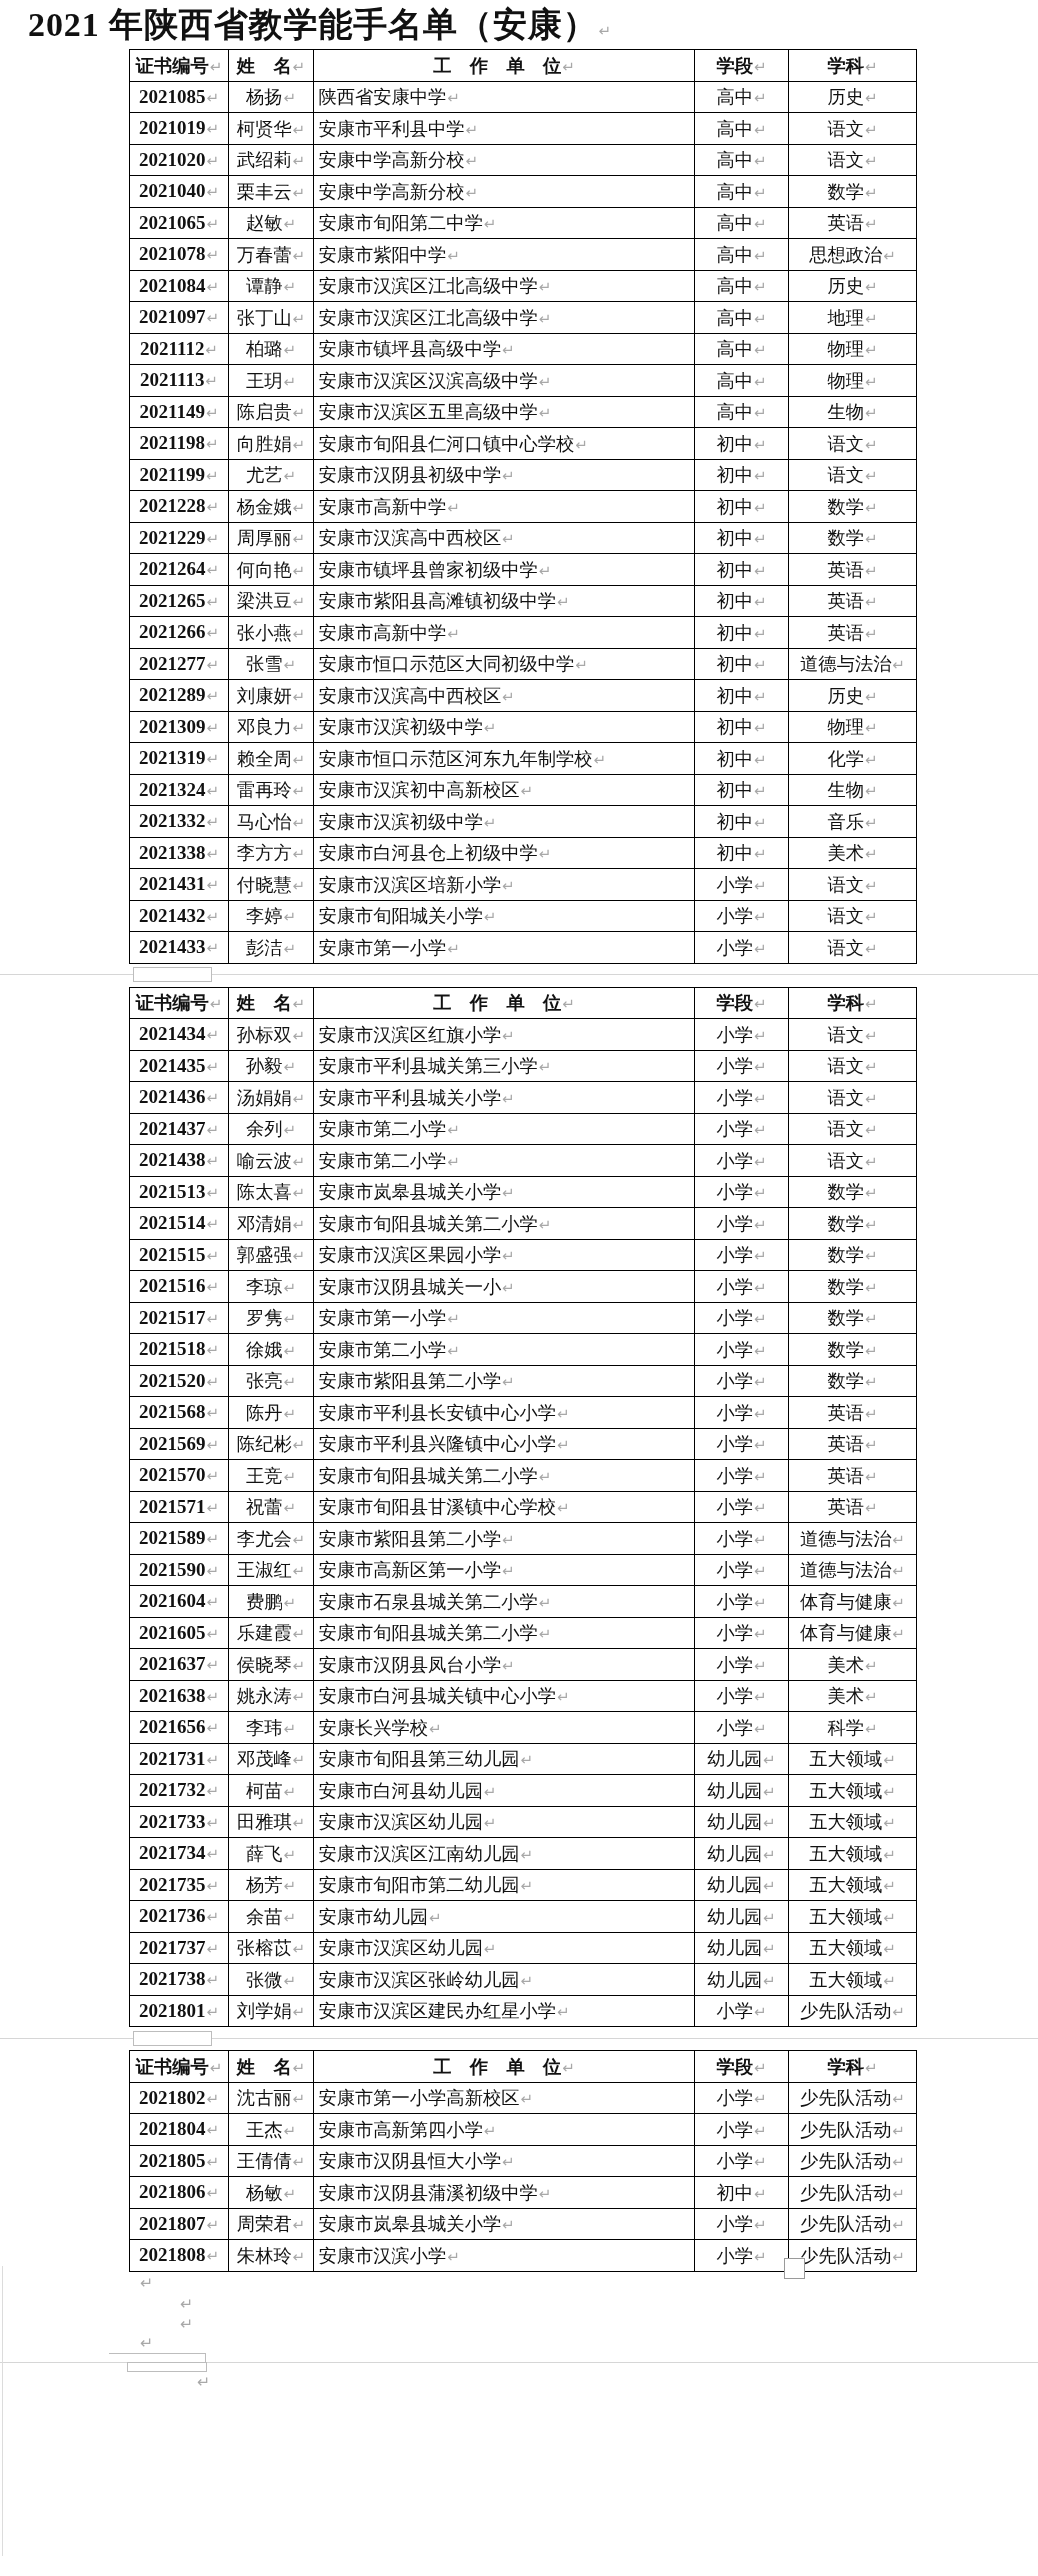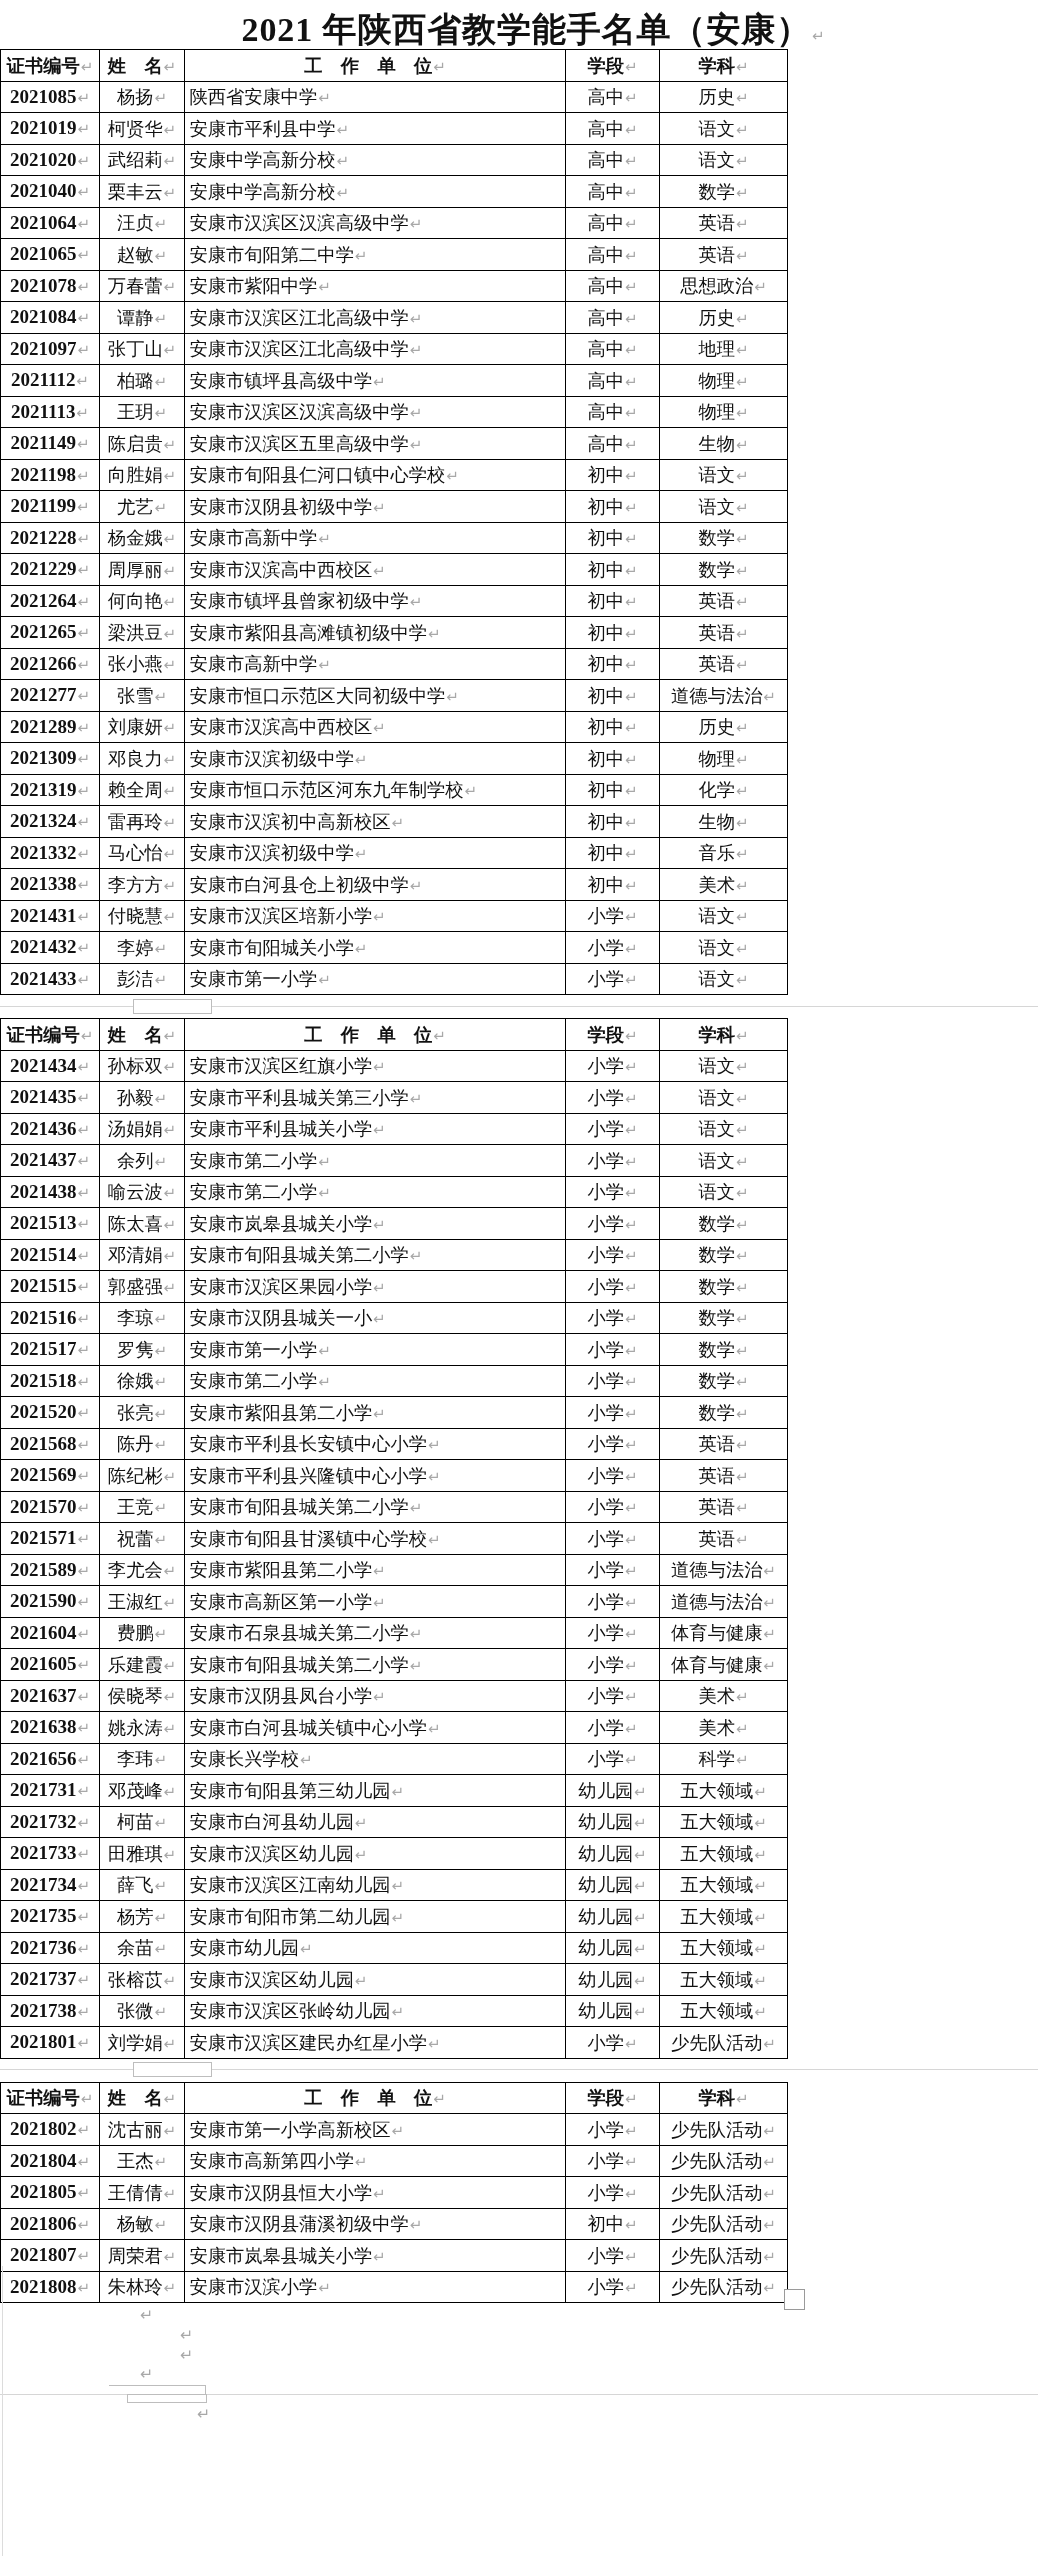--- a/index.html
+++ b/index.html
@@ -6,39 +6,40 @@
   body{
     width:1039px;height:2576px;
     background:#ffffff;
     position:relative;
     overflow:hidden;
     font-family:"Liberation Serif","DejaVu Serif",serif;
     color:#111;
   }
   .doc-title{
     margin:1.7px 0 3.5px 0;
-    height:44px;line-height:56px;
-    text-align:center;
+    height:44px;line-height:45px;
+    text-align:left;
     font-size:34px;
     font-weight:bold;
     letter-spacing:0.9px;
     white-space:nowrap;
     padding-left:28px;
   }
   .mark{
     color:#a8a8a8;
     font-weight:normal;
     font-size:15px;
     font-family:"DejaVu Sans",sans-serif;
     margin-left:0.9px;
     vertical-align:baseline;
   }
   table.roster{
     table-layout:fixed;
     width:788px;
+    margin-left:129px;
     border-collapse:collapse;
     border-radius:9px;
   }
   table.roster th, table.roster td{
     border:0.9px solid #000;
     height:30.5px;
     padding:0 1.7px;
     font-size:18.3px;
     text-align:center;
     overflow:hidden;
@@ -149,27 +150,20 @@
         <td class="c2">安康中学高新分校<span class="mark">↵</span></td>
         <td class="c3">高中<span class="mark">↵</span></td>
         <td class="c4">语文<span class="mark">↵</span></td>
       </tr>
       <tr>
         <td class="c0">2021040<span class="mark">↵</span></td>
         <td class="c1">栗丰云<span class="mark">↵</span></td>
         <td class="c2">安康中学高新分校<span class="mark">↵</span></td>
         <td class="c3">高中<span class="mark">↵</span></td>
         <td class="c4">数学<span class="mark">↵</span></td>
-      </tr>
-      <tr>
-        <td class="c0">2021064<span class="mark">↵</span></td>
-        <td class="c1">汪贞<span class="mark">↵</span></td>
-        <td class="c2">安康市汉滨区汉滨高级中学<span class="mark">↵</span></td>
-        <td class="c3">高中<span class="mark">↵</span></td>
-        <td class="c4">英语<span class="mark">↵</span></td>
       </tr>
       <tr>
         <td class="c0">2021065<span class="mark">↵</span></td>
         <td class="c1">赵敏<span class="mark">↵</span></td>
         <td class="c2">安康市旬阳第二中学<span class="mark">↵</span></td>
         <td class="c3">高中<span class="mark">↵</span></td>
         <td class="c4">英语<span class="mark">↵</span></td>
       </tr>
       <tr>
         <td class="c0">2021078<span class="mark">↵</span></td>

